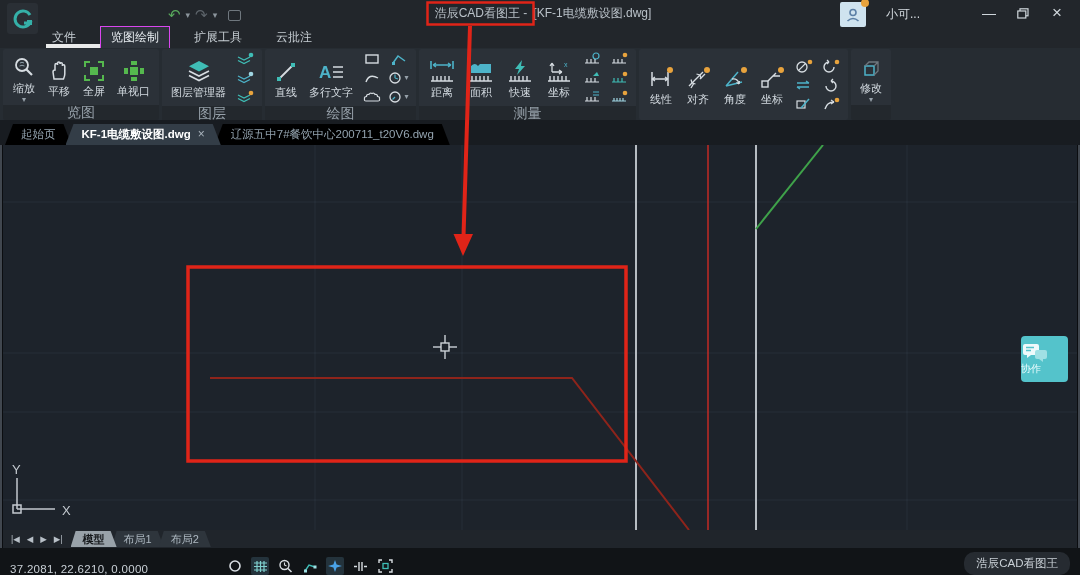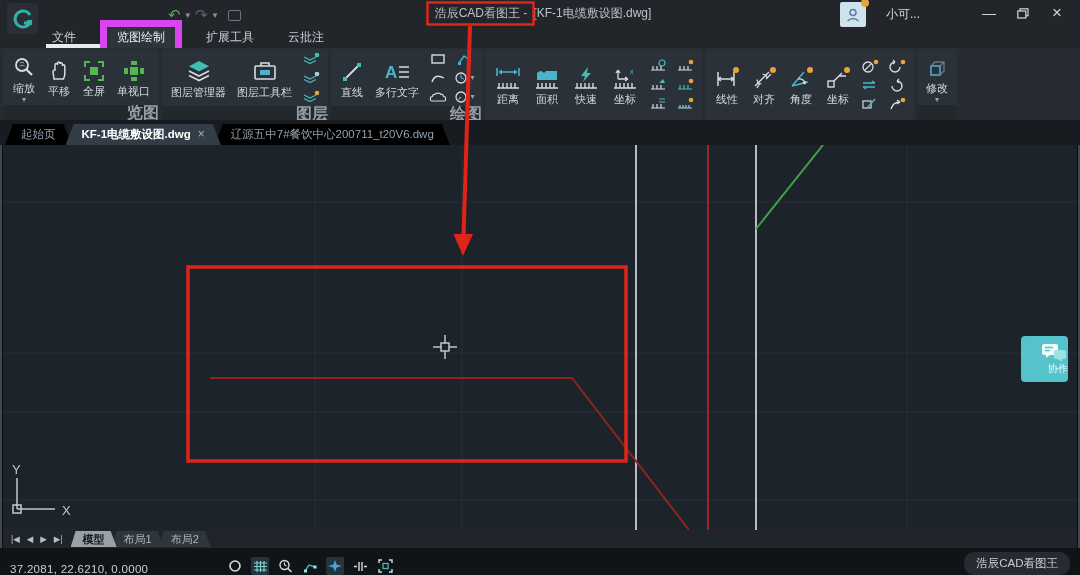--- a/index.html
+++ b/index.html
@@ -25,47 +25,47 @@
           display:flex;align-items:center;justify-content:center;}
   .avatar .badge{position:absolute;right:-3px;top:-3px;width:8px;height:8px;border-radius:50%;
           background:#e8a33d;}
   .uname{font-size:12px;color:#d7dde2;}
   .winbtns{position:absolute;right:8px;top:2px;display:flex;gap:4px;}
   .winbtn{width:30px;height:22px;display:flex;align-items:center;justify-content:center;
           color:#cfd6db;font-size:14px;}
   
   .menurow{position:absolute;left:42px;top:27px;height:21px;display:flex;gap:14px;align-items:center;}
   .mitem{font-size:12px;color:#c6cdd3;padding:2px 10px;}
-  .mitem.active{border:7px solid #d946ef;background:#2e343b;color:#e8edf1;}
+  .mitem.active{border:1px solid #d946ef;background:#2e343b;color:#e8edf1;}
   
   .ribbon{position:absolute;top:48px;left:0;right:0;height:72px;background:#262c32;
           display:flex;padding:0 3px;gap:3px;}
   .group{display:flex;flex-direction:column;background:#2b3138;margin-top:1px;border-radius:2px;}
   .gcontent{flex:1;display:flex;align-items:center;padding:1px 5px;gap:3px;}
-  .glabel{height:15px;background:#23282d;color:#96a0a9;font-size:16px;text-align:right;
-          line-height:15px;border-radius:0 0 2px 2px;font-weight:bold;}
+  .glabel{height:15px;background:#23282d;color:#96a0a9;font-size:14px;text-align:center;
+          line-height:15px;border-radius:0 0 2px 2px;}
   .rbtn{display:flex;flex-direction:column;align-items:center;justify-content:center;
         padding:1px 4px;gap:1px;font-size:11px;color:#d3dae0;white-space:nowrap;}
   .rbtn .ric{height:28px;display:flex;align-items:end;justify-content:center;}
   .rbtn .caret{font-size:8px;color:#96a0a9;line-height:6px;}
   .minicol{display:flex;flex-direction:column;gap:2px;justify-content:center;}
   .mini{width:24px;height:17px;display:flex;align-items:center;justify-content:center;position:relative;}
   .mini .caret{font-size:8px;color:#96a0a9;margin-left:1px;}
   
   .doctabs{position:absolute;top:120px;left:0;right:0;height:25px;background:#181c21;
            display:flex;align-items:flex-end;padding-left:5px;}
   .dtab{height:21px;line-height:21px;padding:0 16px;font-size:11.5px;color:#93a3af;
         background:#000000;clip-path:polygon(8px 0,calc(100% - 8px) 0,100% 100%,0 100%);
         margin-right:-6px;display:flex;align-items:center;gap:7px;}
   .dtab.active{background:#333d47;color:#fff;font-weight:bold;z-index:2;}
   .dtab .x{font-weight:normal;color:#aab4bd;font-size:12px;}
   
   .canvas{position:absolute;top:145px;left:3px;width:1074px;height:385px;background:#1d232b;}
   .collab{position:absolute;left:1021px;top:336px;width:47px;height:46px;background:#54c3cb;
-          border-radius:4px;display:flex;flex-direction:column;align-items:flex-end;
+          border-radius:4px;display:flex;flex-direction:column;align-items:flex-start;
           justify-content:center;gap:0;z-index:30;}
   .collab .clabel{font-size:10px;color:#eafcfd;margin-top:-2px;}
   .overlay{position:absolute;inset:0;width:1080px;height:575px;pointer-events:none;z-index:40;}
   
   .layoutbar{position:absolute;top:530px;left:3px;width:1074px;height:18px;background:#20252b;
              display:flex;align-items:center;font-size:10px;}
   .navarrows{display:flex;gap:7px;padding:0 8px;color:#b8c0c7;font-size:8.5px;}
   .ltab{height:16px;line-height:16px;padding:0 12px;margin-right:-5px;font-size:11px;
         color:#aeb9c2;background:#2e353c;
         clip-path:polygon(5px 0,calc(100% - 6px) 0,100% 100%,0 100%);}
@@ -185,30 +185,20 @@
       <div class="rbtn">
         <span class="ric">
           <svg width="26" height="26" viewBox="0 0 26 26">
               <path d="M13,3 L23,8.2 13,13.4 3,8.2 Z" fill="#3fbdb6"></path>
               <path d="M3,13 L13,18 23,13" fill="none" stroke="#d6dce1" stroke-width="1.6"></path>
               <path d="M3,17.5 L13,22.5 23,17.5" fill="none" stroke="#d6dce1" stroke-width="1.6"></path>
             </svg>
         </span>
         <span>图层管理器</span>
       </div>
-      <div class="rbtn">
-        <span class="ric">
-          <svg width="26" height="26" viewBox="0 0 26 26">
-              <rect x="3" y="8" width="20" height="13" fill="none" stroke="#d6dce1" stroke-width="1.6" rx="1"></rect>
-              <path d="M9,8 V5 H17 V8" fill="none" stroke="#d6dce1" stroke-width="1.6"></path>
-              <rect x="8" y="12" width="10" height="5" fill="#4db3c9"></rect>
-            </svg>
-        </span>
-        <span>图层工具栏</span>
-      </div>
       <div class="minicol">
         <span class="mini">
           <svg width="18" height="13" viewBox="0 0 18 13">
               <path d="M2,5 L8,8 14,5 M2,8.5 L8,11.5 14,8.5" fill="none" stroke="#3fbdb6" stroke-width="1.3"></path>
               <circle cx="15" cy="3" r="2.3" fill="#3fbdb6"></circle>
             </svg>
         </span>
         <span class="mini">
           <svg width="18" height="13" viewBox="0 0 18 13">
               <path d="M2,5 L8,8 14,5 M2,8.5 L8,11.5 14,8.5" fill="none" stroke="#4db3c9" stroke-width="1.3"></path>
@@ -365,20 +355,21 @@
             </svg>
         </span>
         <span class="mini">
           <svg width="18" height="13" viewBox="0 0 18 13">
               <path d="M2,11 H16 M4,11 v-3 M7,11 v-3 M10,11 v-3 M13,11 v-3" stroke="#9fd5e2" stroke-width="1.2"></path>
               <circle cx="15" cy="3" r="2.3" fill="#e8a33d"></circle>
             </svg>
         </span>
       </div>
     </div>
+    <div class="glabel">测量</div>
   </div>
 
   <div class="group">
     <div class="gcontent">
       <div class="rbtn">
         <span class="ric">
           <svg width="26" height="25" viewBox="0 0 26 25">
               <path d="M4,6 V20 M20,6 V20" stroke="#d6dce1" stroke-width="1.5"></path>
               <path d="M4,13 H20 M4,13 l3,-2 M4,13 l3,2 M20,13 l-3,-2 M20,13 l-3,2" stroke="#d6dce1" stroke-width="1.3" fill="none"></path>
               <circle cx="22" cy="4" r="3" fill="#e8a33d"></circle>

